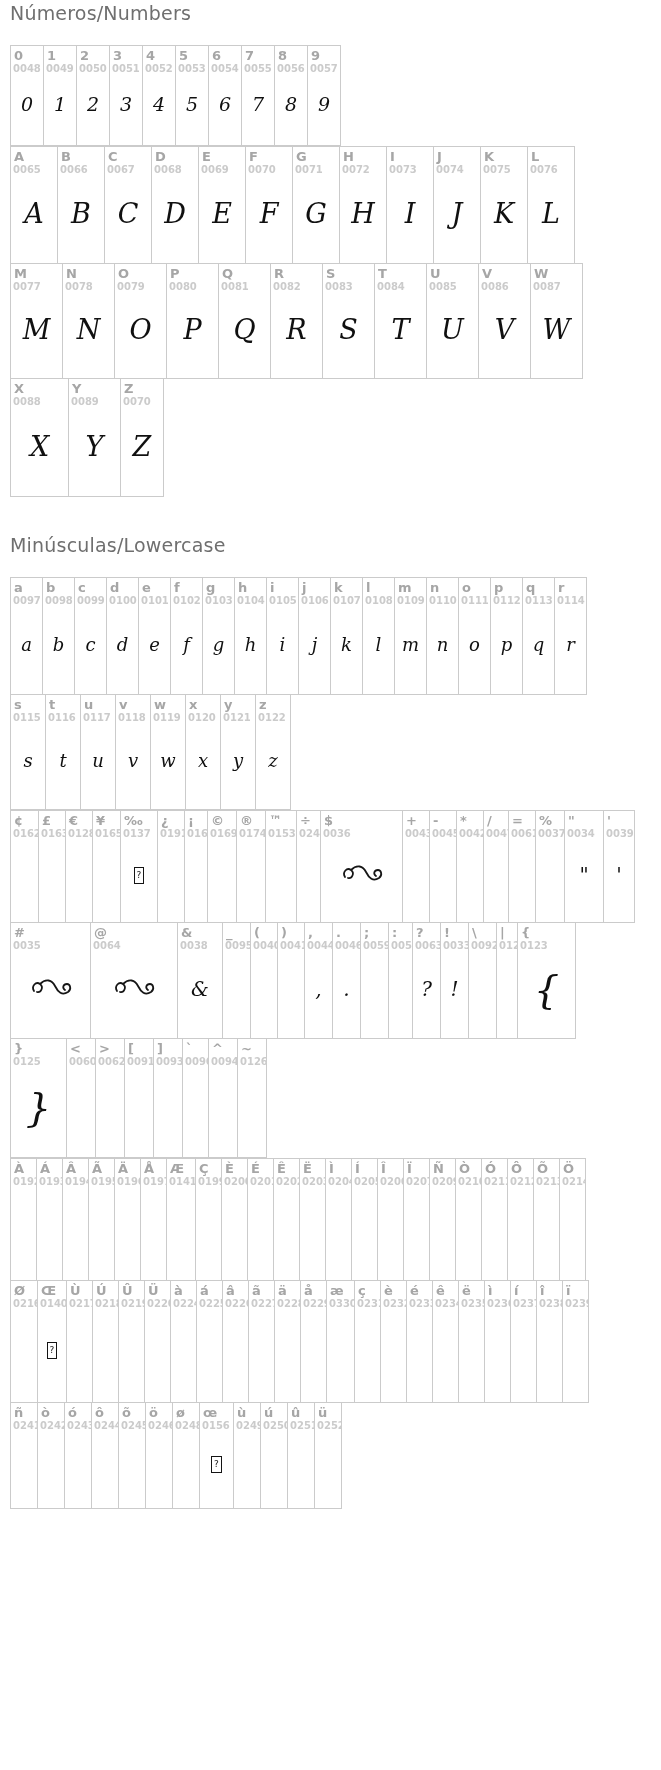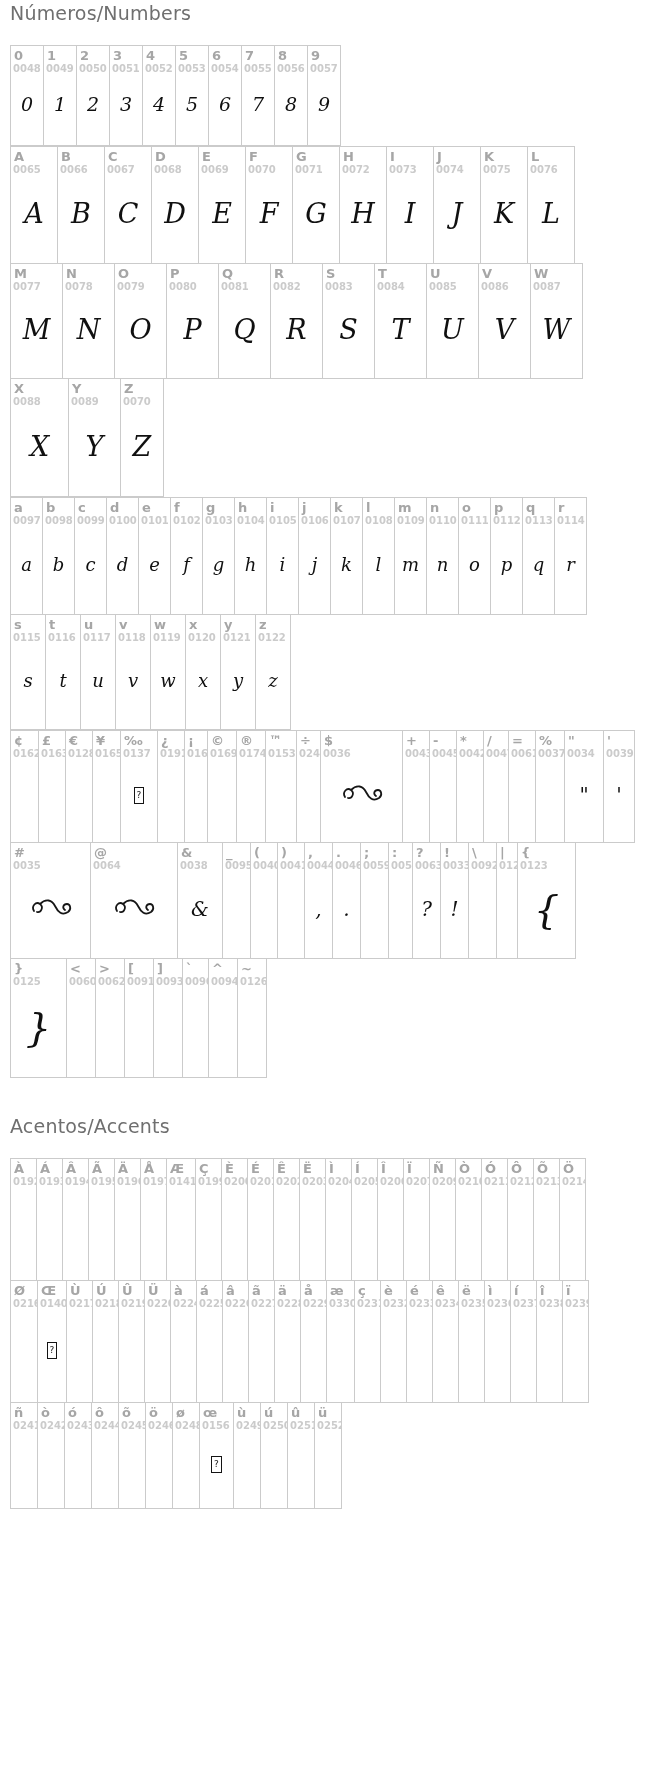--- a/index.html
+++ b/index.html
@@ -276,20 +276,21 @@
           <div class="cell-glyph g-upcase glyph-char">Y</div>
         </div>
         <div class="char-cell" style="width: 43px; height: 118px;">
           <div class="cell-char">Z</div>
           <div class="cell-code">0070</div>
           <div class="cell-glyph g-upcase glyph-char">Z</div>
         </div>
       </div>
     </section>
     <section>
+      <h2 class="section-title">Minúsculas/Lowercase</h2>
       <div class="char-row">
         <div class="char-cell" style="width: 32px; height: 117px;">
           <div class="cell-char">a</div>
           <div class="cell-code">0097</div>
           <div class="cell-glyph g-lowercase glyph-char">a</div>
         </div>
         <div class="char-cell" style="width: 32px; height: 117px;">
           <div class="cell-char">b</div>
           <div class="cell-code">0098</div>
           <div class="cell-glyph g-lowercase glyph-char">b</div>
@@ -649,21 +650,20 @@
           <div class="cell-glyph g-symbols"></div>
         </div>
         <div class="char-cell" style="width: 29px; height: 119px;">
           <div class="cell-char">~</div>
           <div class="cell-code">0126</div>
           <div class="cell-glyph g-symbols"></div>
         </div>
       </div>
     </section>
     <section>
-      <h2 class="section-title">Acentos/Accents</h2>
       <div class="char-row">
         <div class="char-cell" style="width: 26px; height: 122px;">
           <div class="cell-char">À</div>
           <div class="cell-code">0192</div>
           <div class="cell-glyph g-accents"></div>
         </div>
         <div class="char-cell" style="width: 26px; height: 122px;">
           <div class="cell-char">Á</div>
           <div class="cell-code">0193</div>
           <div class="cell-glyph g-accents"></div>

